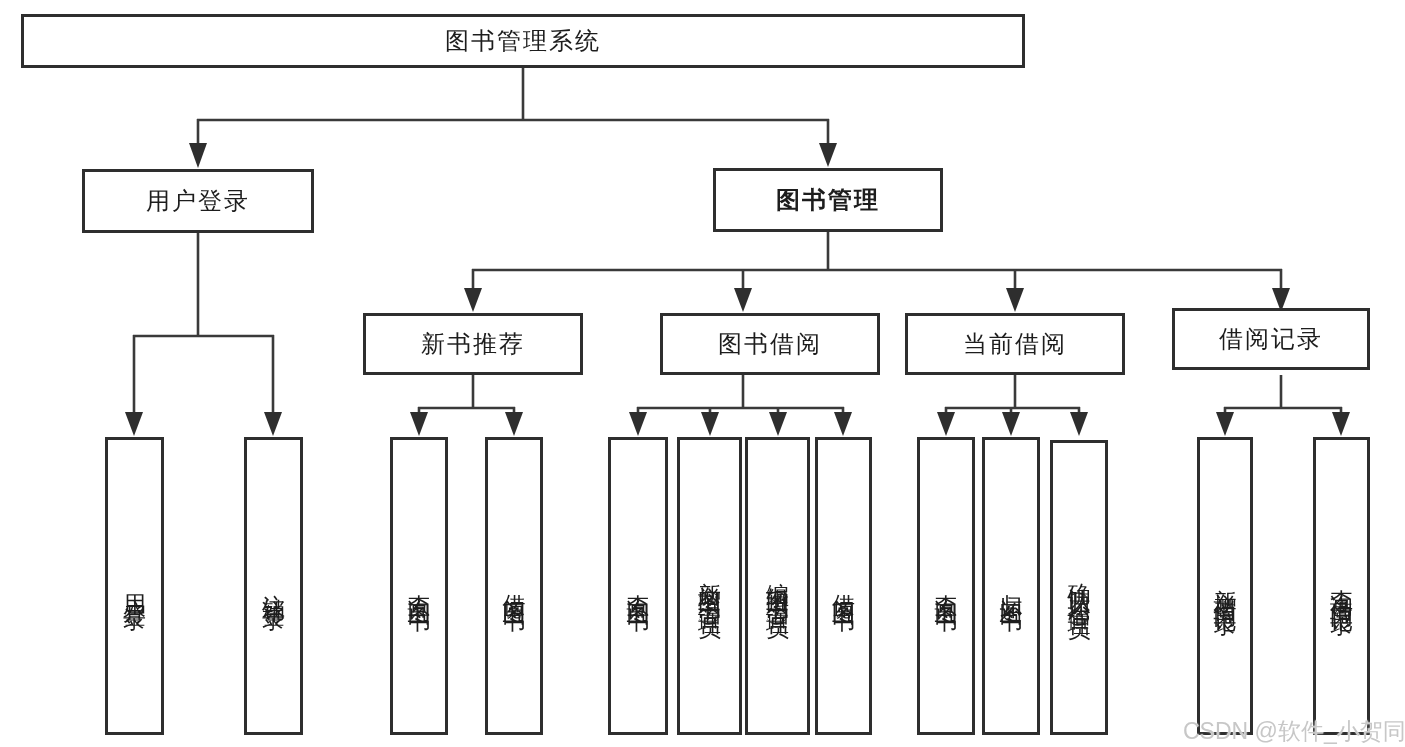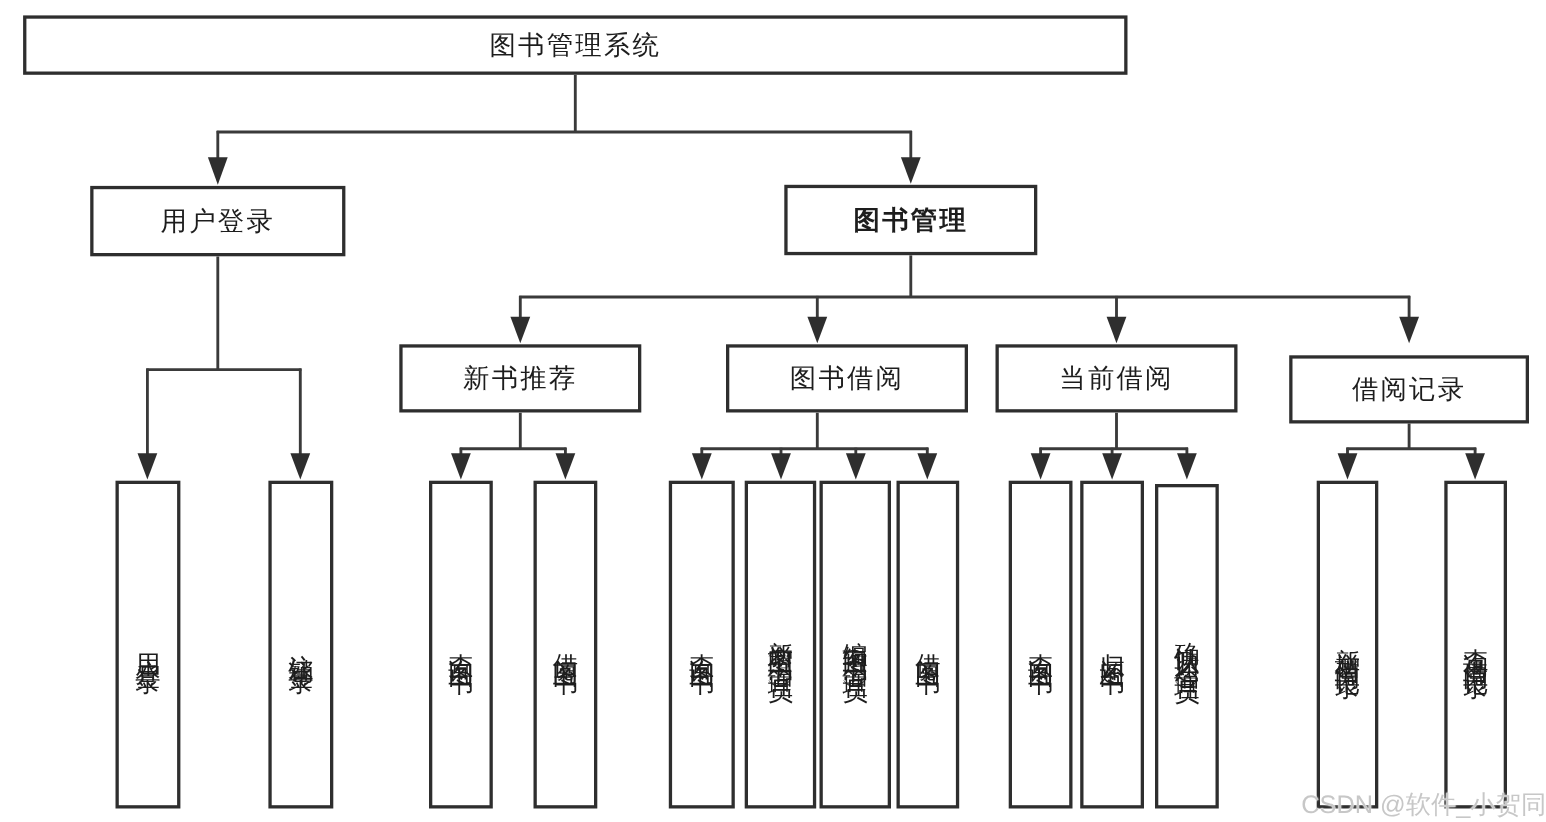--- a/index.html
+++ b/index.html
@@ -127,21 +127,21 @@
   </svg>
 
   <div class="node hbox" style="left:21px; top:14px; width:1004px; height:54px;">图书管理系统</div>
 
   <div class="node hbox" style="left:82px; top:169px; width:232px; height:64px;">用户登录</div>
   <div class="node hbox" style="left:713px; top:168px; width:230px; height:64px;font-weight:bold;">图书管理</div>
 
   <div class="node hbox" style="left:363px; top:313px; width:220px; height:62px;">新书推荐</div>
   <div class="node hbox" style="left:633px; top:313px; width:220px; height:62px;margin-left:27px;">图书借阅</div>
   <div class="node hbox" style="left:905px; top:313px; width:220px; height:62px;">当前借阅</div>
-  <div class="node hbox" style="left:1172px; top:323px; width:218px; height:62px;">借阅记录</div>
+  <div class="node hbox" style="left:1172px; top:308px; width:198px; height:62px;">借阅记录</div>
 
   <div class="node vbox" style="left:105px; top:437px; width:59px; height:298px;">
     <span>用户登录</span>
   </div>
   <div class="node vbox" style="left:244px; top:437px; width:59px; height:298px;">
     <span>注销登录</span>
   </div>
 
   <div class="node vbox" style="left:390px; top:437px; width:58px; height:298px;">
     <span>查询图书</span>

